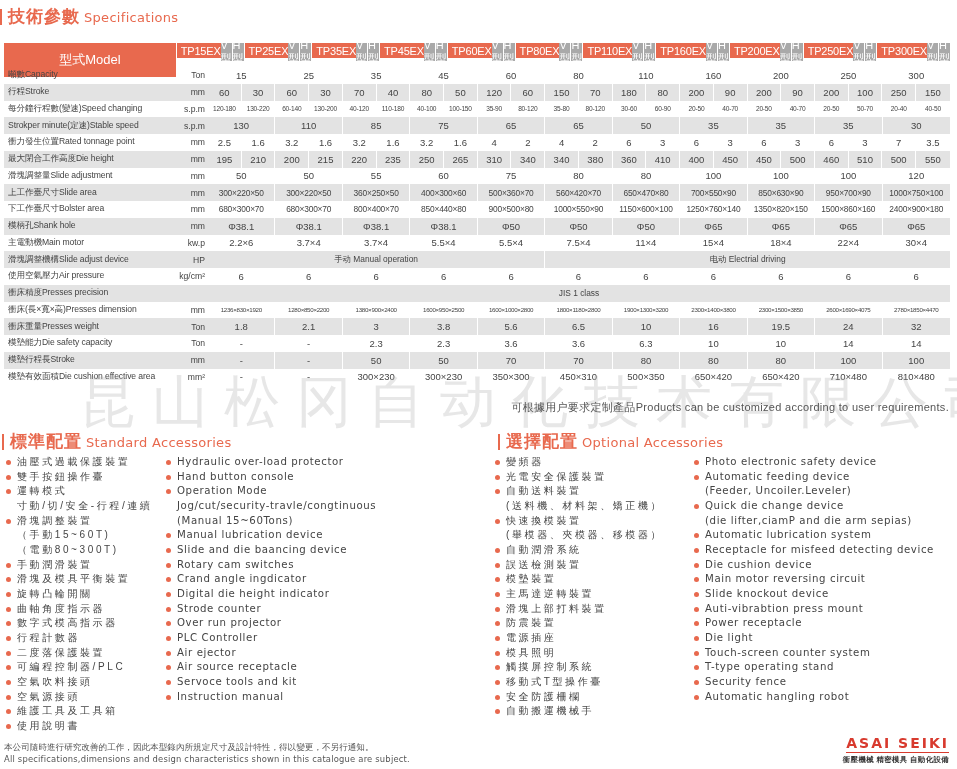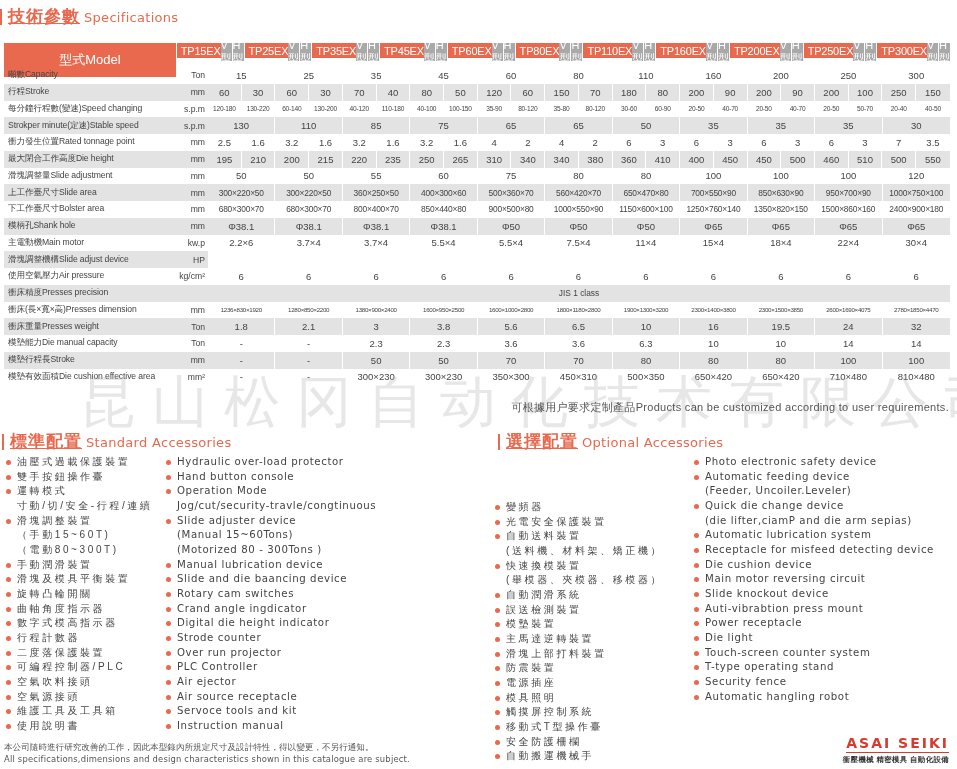--- a/index.html
+++ b/index.html
@@ -1,21 +1,21 @@
 <!DOCTYPE html>
 <html><head>
 <meta charset="utf-8">
 <style>
   * { box-sizing: border-box; margin: 0; padding: 0; }
   html, body { width: 957px; height: 769px; background: #ffffff; overflow: hidden; }
   body { position: relative; font-family: "Liberation Sans", "DejaVu Sans", sans-serif; color: #444; }
 
   .section-title { position: absolute; display: flex; align-items: baseline; color: #e8694e; white-space: nowrap; }
   .section-title .bar { display: inline-block; width: 2px; height: 16px; background: #e8694e; margin-right: 6px; align-self: center; }
-  .section-title .zh { font-family: "DejaVu Sans", sans-serif; font-weight: bold; font-size: 17px; letter-spacing: 1px; text-decoration: underline; }
+  .section-title .zh { font-family: "DejaVu Sans", sans-serif; font-weight: bold; font-size: 17px; letter-spacing: 1px; }
   .section-title .en { font-family: "DejaVu Sans", sans-serif; font-size: 13px; margin-left: 4px; letter-spacing: 0.3px; }
 
   #spec-title { left: 0; top: 5px; }
   #std-title { left: 2px; top: 430px; }
   #opt-title { left: 498px; top: 430px; }
 
   
   .spec { position: absolute; left: 4px; top: 43px; width: 946px; }
   .hdr { display: flex; height: 24px; }
   .hdr-model { width: 204px; height: 34px; background: #e8694e; color: #fff; font-size: 13px; display: flex; align-items: center; justify-content: center; border-right: 1px solid #fff; }
@@ -47,21 +47,21 @@
   
   .acc-list { position: absolute; list-style: none; }
   .acc-list li { font-size: 10.5px; line-height: 14.65px; color: #444; white-space: nowrap; position: relative; padding-left: 11px; }
   .acc-list li.zh { letter-spacing: 2.6px; font-size: 10px; }
   .acc-list li.en { letter-spacing: 0.6px; font-family: "DejaVu Sans", sans-serif; font-size: 10.2px; }
   .acc-list li .dot { position: absolute; left: 0; top: 5px; width: 5px; height: 5px; border-radius: 50%; background: #e8694e; }
   .acc-list li.cont { padding-left: 11px; }
 
   #std-zh { left: 6px; top: 455px; }
   #std-en { left: 166px; top: 455px; }
-  #opt-zh { left: 495px; top: 455px; margin-top: 45px; }
+  #opt-zh { left: 495px; top: 455px; }
   #opt-en { left: 694px; top: 455px; }
 
   .footer { position: absolute; left: 4px; top: 741px; font-size: 8.6px; color: #555; line-height: 12px; }
   .footer .en { font-family: "DejaVu Sans", sans-serif; font-size: 8.4px; letter-spacing: 0.2px; }
 
   .brand { position: absolute; right: 8px; top: 734px; text-align: right; }
   .brand .name { color: #d83a2e; font-family: "DejaVu Sans", sans-serif; font-weight: bold; font-size: 14px; letter-spacing: 2px; border-bottom: 1px solid #d83a2e; padding-bottom: 1px; display: inline-block; }
   .brand .tag { font-size: 7.4px; color: #333; letter-spacing: 0.4px; margin-top: 2px; font-weight: bold; }
 </style>
 </head>
@@ -384,20 +384,24 @@
           <div class="cell" style="width:67.45454545454545px">11×4</div>
           <div class="cell" style="width:67.45454545454545px">15×4</div>
           <div class="cell" style="width:67.45454545454545px">18×4</div>
           <div class="cell" style="width:67.45454545454545px">22×4</div>
           <div class="cell" style="width:67.45454545454545px">30×4</div>
         </div>
       </div>
       <div class="row g">
         <div class="lbl">滑塊調整機構Slide adjust device</div>
         <div class="unit">HP</div>
+        <div class="cells">
+          <div class="cell span-note" style="width:337.27272727272725px">手动 Manual operation</div>
+          <div class="cell span-note" style="width:404.72727272727275px">电动 Electrial driving</div>
+        </div>
       </div>
       <div class="row">
         <div class="lbl">使用空氣壓力Air pressure</div>
         <div class="unit">kg/cm²</div>
         <div class="cells">
           <div class="cell" style="width:67.45454545454545px">6</div>
           <div class="cell" style="width:67.45454545454545px">6</div>
           <div class="cell" style="width:67.45454545454545px">6</div>
           <div class="cell" style="width:67.45454545454545px">6</div>
           <div class="cell" style="width:67.45454545454545px">6</div>
@@ -444,21 +448,21 @@
           <div class="cell" style="width:67.45454545454545px">5.6</div>
           <div class="cell" style="width:67.45454545454545px">6.5</div>
           <div class="cell" style="width:67.45454545454545px">10</div>
           <div class="cell" style="width:67.45454545454545px">16</div>
           <div class="cell" style="width:67.45454545454545px">19.5</div>
           <div class="cell" style="width:67.45454545454545px">24</div>
           <div class="cell" style="width:67.45454545454545px">32</div>
         </div>
       </div>
       <div class="row">
-        <div class="lbl">模墊能力Die manual capacity</div>
+        <div class="lbl">模墊能力Die safety capacity</div>
         <div class="unit">Ton</div>
         <div class="cells">
           <div class="cell" style="width:67.45454545454545px">-</div>
           <div class="cell" style="width:67.45454545454545px">-</div>
           <div class="cell" style="width:67.45454545454545px">2.3</div>
           <div class="cell" style="width:67.45454545454545px">2.3</div>
           <div class="cell" style="width:67.45454545454545px">3.6</div>
           <div class="cell" style="width:67.45454545454545px">3.6</div>
           <div class="cell" style="width:67.45454545454545px">6.3</div>
           <div class="cell" style="width:67.45454545454545px">10</div>
@@ -532,23 +536,21 @@
     <li class="zh"><span class="dot"></span><span>空氣吹料接頭</span></li>
     <li class="zh"><span class="dot"></span><span>空氣源接頭</span></li>
     <li class="zh"><span class="dot"></span><span>維護工具及工具箱</span></li>
     <li class="zh"><span class="dot"></span><span>使用說明書</span></li>
   </ul>
 <ul class="acc-list" id="std-en">
     <li class="en"><span class="dot"></span><span>Hydraulic over-load protector</span></li>
     <li class="en"><span class="dot"></span><span>Hand button console</span></li>
     <li class="en"><span class="dot"></span><span>Operation Mode</span></li>
     <li class="en cont"><span>Jog/cut/security-travle/congtinuous</span></li>
-    <li class="en"><span class="dot"></span><span>Slide adjuster device</span></li>
     <li class="en cont"><span>(Manual 15~60Tons)</span></li>
-    <li class="en cont"><span>(Motorized 80 - 300Tons )</span></li>
     <li class="en"><span class="dot"></span><span>Manual lubrication device</span></li>
     <li class="en"><span class="dot"></span><span>Slide and die baancing device</span></li>
     <li class="en"><span class="dot"></span><span>Rotary cam switches</span></li>
     <li class="en"><span class="dot"></span><span>Crand angle ingdicator</span></li>
     <li class="en"><span class="dot"></span><span>Digital die height indicator</span></li>
     <li class="en"><span class="dot"></span><span>Strode counter</span></li>
     <li class="en"><span class="dot"></span><span>Over run projector</span></li>
     <li class="en"><span class="dot"></span><span>PLC Controller</span></li>
     <li class="en"><span class="dot"></span><span>Air ejector</span></li>
     <li class="en"><span class="dot"></span><span>Air source receptacle</span></li>

